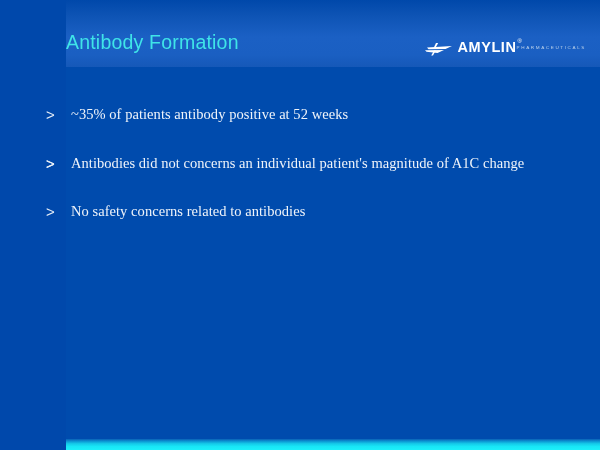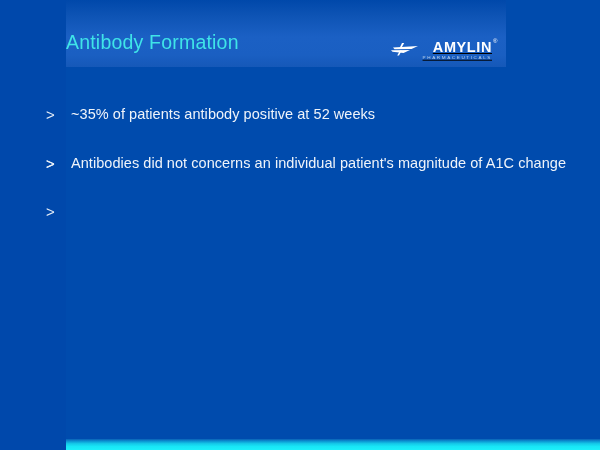--- a/index.html
+++ b/index.html
@@ -20,21 +20,21 @@
     height: 450px;
     background: #004BAD;
     overflow: hidden;
   }
 
   
   #header-band {
     position: absolute;
     left: 66px;
     top: 0;
-    width: 440px;
+    width: 534px;
     height: 67px;
     background: linear-gradient(to bottom,
         #0048AA 0%,
         #0d53b4 22%,
         #1b60c4 55%,
         #1a5fc2 82%,
         #1558b8 100%);
   }
   #page-title {
     position: absolute;
@@ -58,23 +58,22 @@
   }
   #logo-swoosh {
     width: 28px;
     height: 16px;
     margin-right: 4px;
     margin-top: 1px;
     flex: 0 0 auto;
   }
   #logo-text-wrap {
     display: flex;
-    flex-direction: column;
-    align-items: flex-end;
-    text-decoration: underline;
+    flex-direction: row;
+    align-items: center;
   }
   #logo-wordmark {
     font-size: 14.5px;
     line-height: 14px;
     font-weight: bold;
     letter-spacing: 0.6px;
     color: #FFFFFF;
     white-space: nowrap;
     position: relative;
   }
@@ -116,20 +115,21 @@
     width: 18px;
     font-size: 15px;
     line-height: 21px;
     color: #E8F0F8;
   }
   .bullet-text {
     font-size: 14.5px;
     line-height: 21px;
     color: #EFF4FA;
     letter-spacing: 0.05px;
+    font-family: Liberation Serif, serif;
   }
   .bullet-item.two-line { margin-bottom: 27px; }
 
   
   #footer-bar {
     position: absolute;
     left: 66px;
     bottom: 0;
     width: 534px;
     height: 11px;
@@ -186,19 +186,20 @@
       <span class="bullet-marker">&gt;</span>
     </div>
 
     <div class="bullet-item two-line">
       <span class="bullet-marker">&gt;</span>
       <span class="bullet-text">Antibodies did not concerns an individual patient's magnitude of A1C change</span>
     </div>
 
     <div class="bullet-item">
       <span class="bullet-marker">&gt;</span>
+      <span class="bullet-text">No safety concerns related to antibodies</span>
     </div>
 
   </div>
 
   <div id="footer-bar"></div>
 
 </div>
 
 </body></html>

